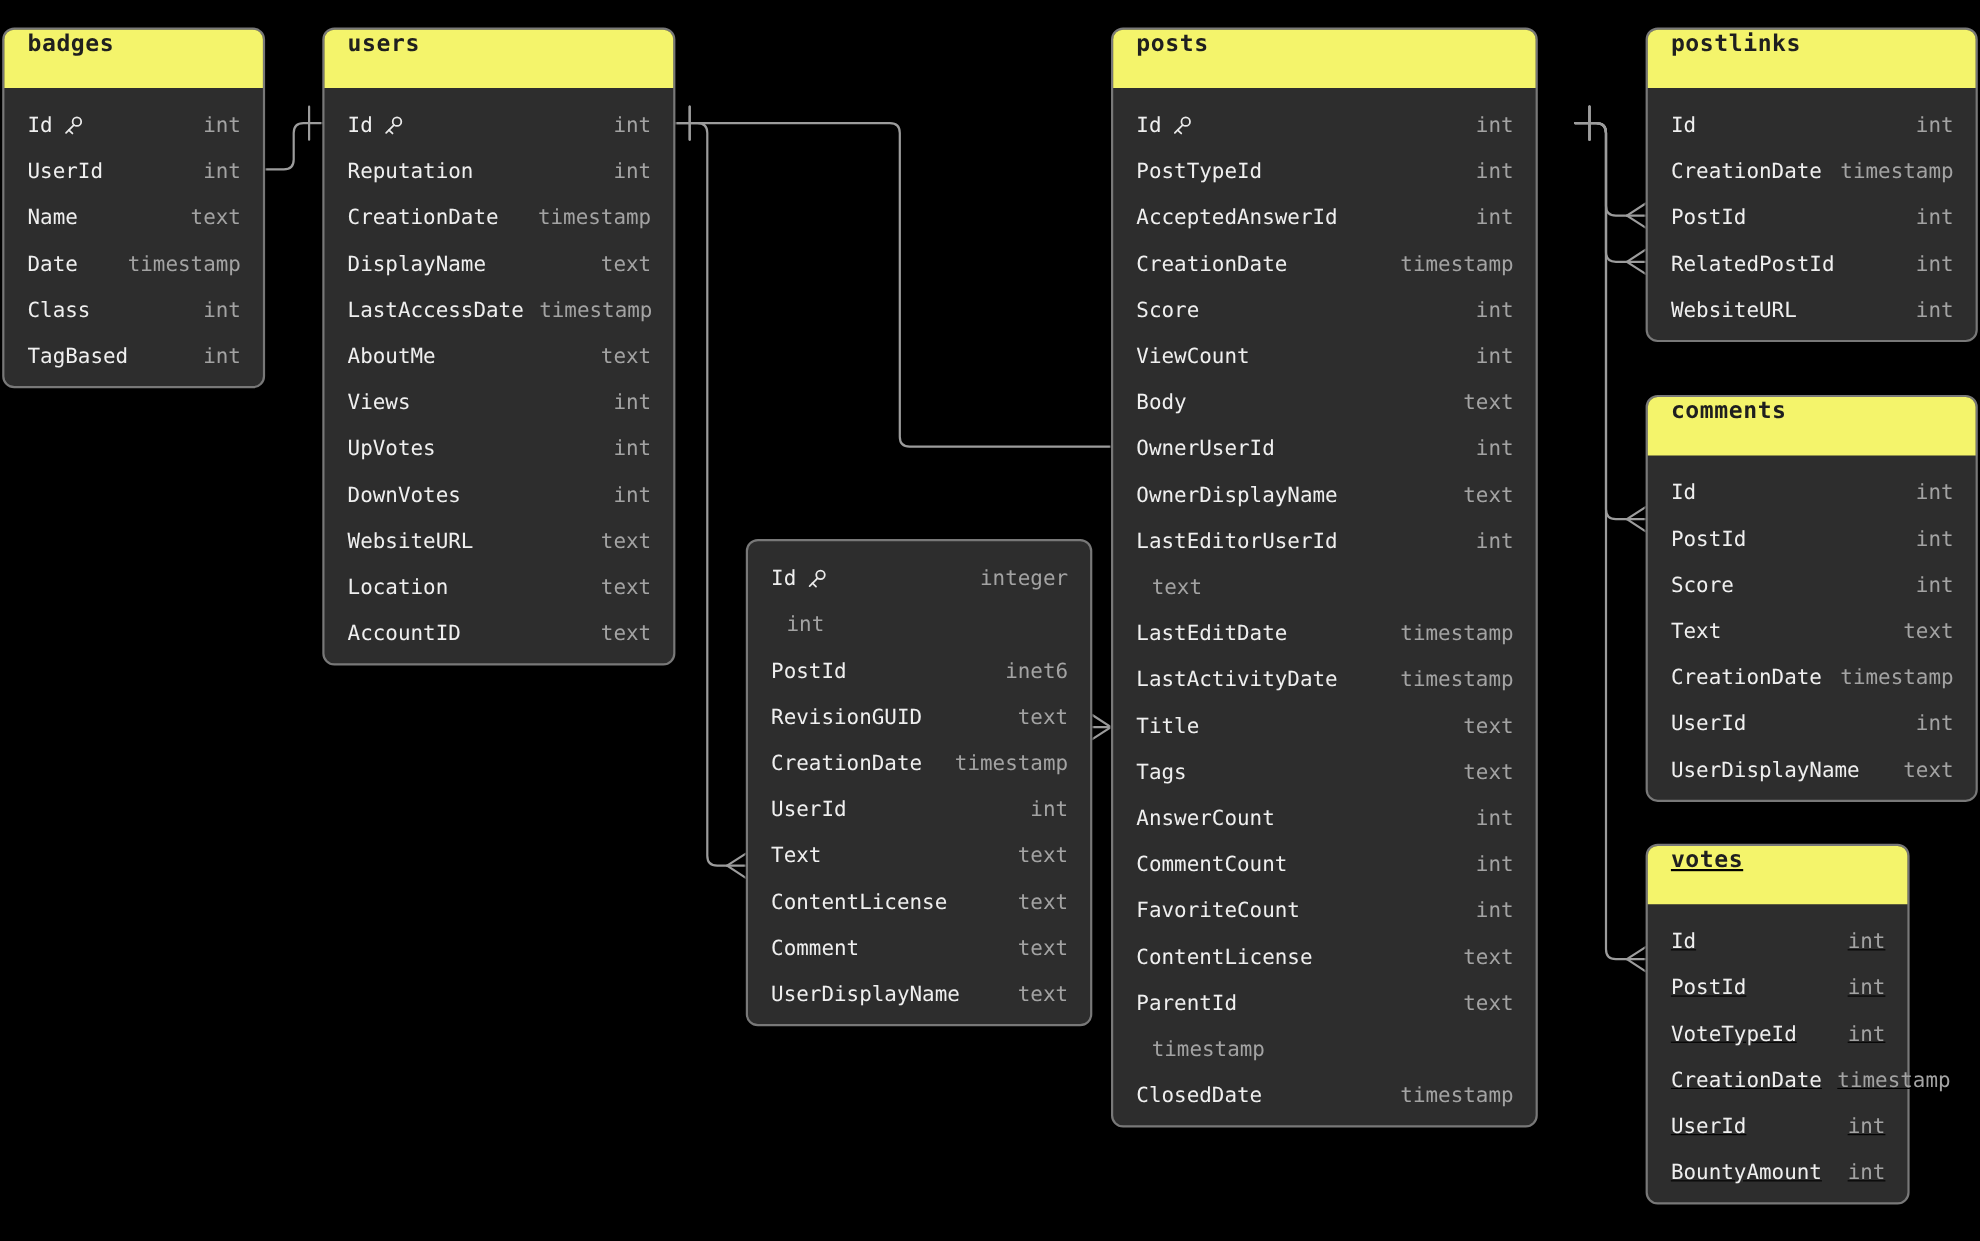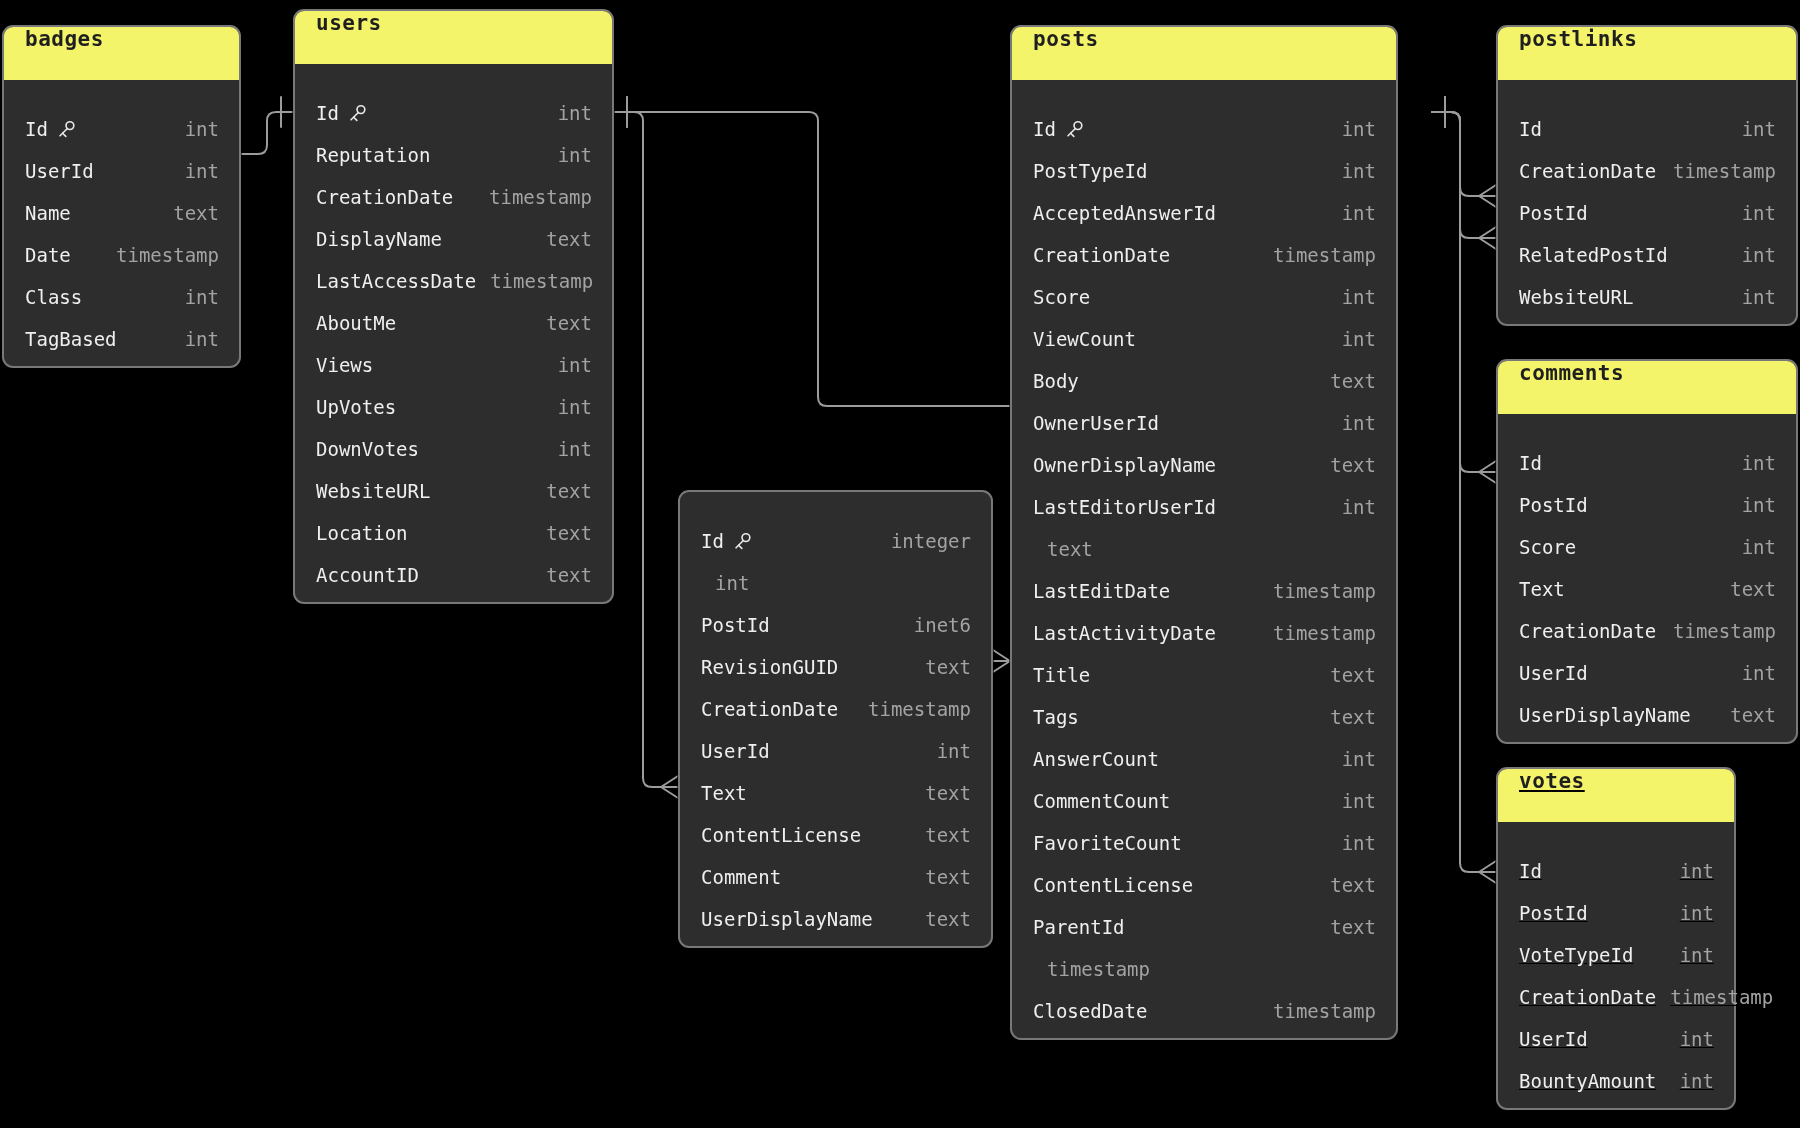--- a/index.html
+++ b/index.html
@@ -22,21 +22,21 @@
   .table-header{
     height:53px;
     background:var(--header-bg,#f4f46b);
     border-radius:9px 9px 0 0;
     display:flex;align-items:flex-start;
     padding-left:21px;
     color:var(--title,#1f1f1f);
     font-size:21px;font-weight:bold;
     letter-spacing:.5px;
   }
-  .table-body{padding:28px 0 6px 0;}
+  .table-body{padding:13px 0 6px 0;}
   .trow{
     height:42px;
     display:flex;align-items:center;justify-content:space-between;
     padding:0 20px 0 21px;
     font-size:19px;line-height:42px;white-space:nowrap;
   }
   .fname{color:var(--field,#efefef);display:flex;align-items:center;gap:9px;}
   .ftype{color:var(--type,#a3a3a3);margin-left:14px;}
   .key-icon{flex:0 0 auto;display:inline-block;}
   .key-icon svg{display:block;}
@@ -120,21 +120,21 @@
           <span class="ftype">int</span>
         </div>
         <div class="trow">
           <span class="fname">
             <span>TagBased</span>
           </span>
           <span class="ftype">int</span>
         </div>
       </div>
     </div>
-    <div class="table" style="left: 293px; top: 9px; width: 321px;">
+    <div class="table" style="left: 293px; top: 25px; width: 321px;">
       <div class="table-header">
         <span>users</span>
       </div>
       <div class="table-body">
         <div class="trow">
           <span class="fname">
             <span>Id</span>
             <span class="key-icon">
               <svg width="19" height="19" viewBox="0 0 20 20" fill="none" stroke="#e9e9e9" stroke-width="1.7" stroke-linecap="round">
                 <circle cx="13.6" cy="5.9" r="4.1"></circle>

